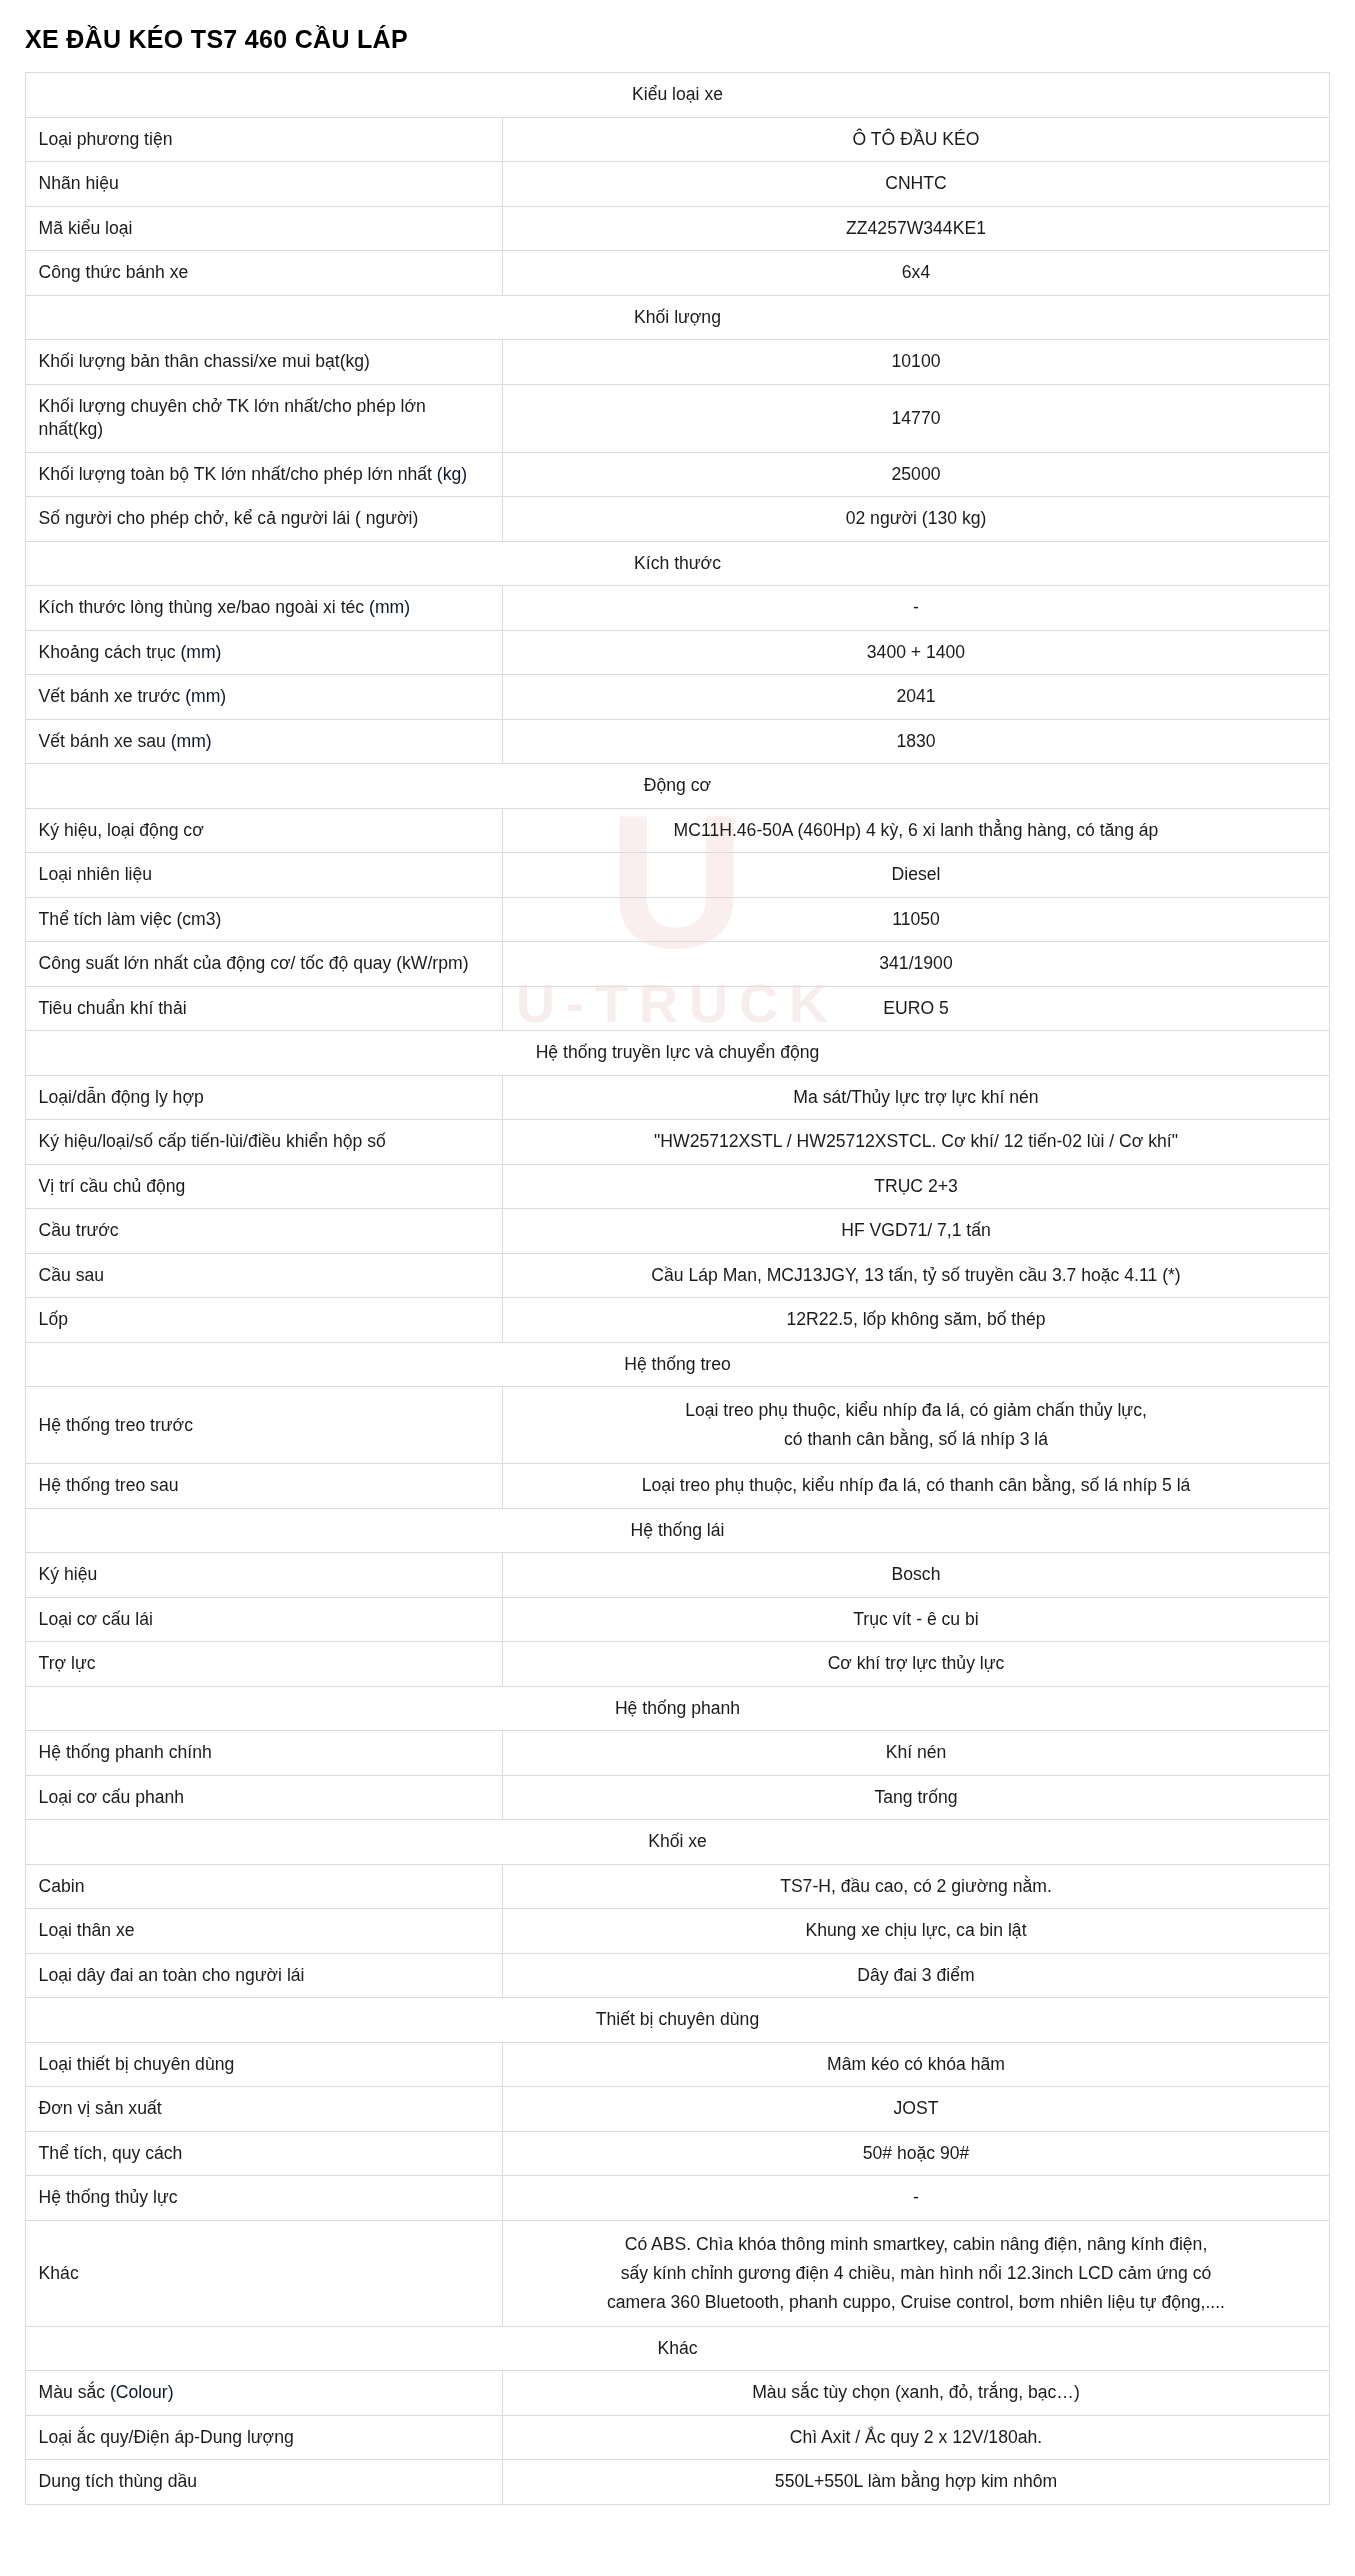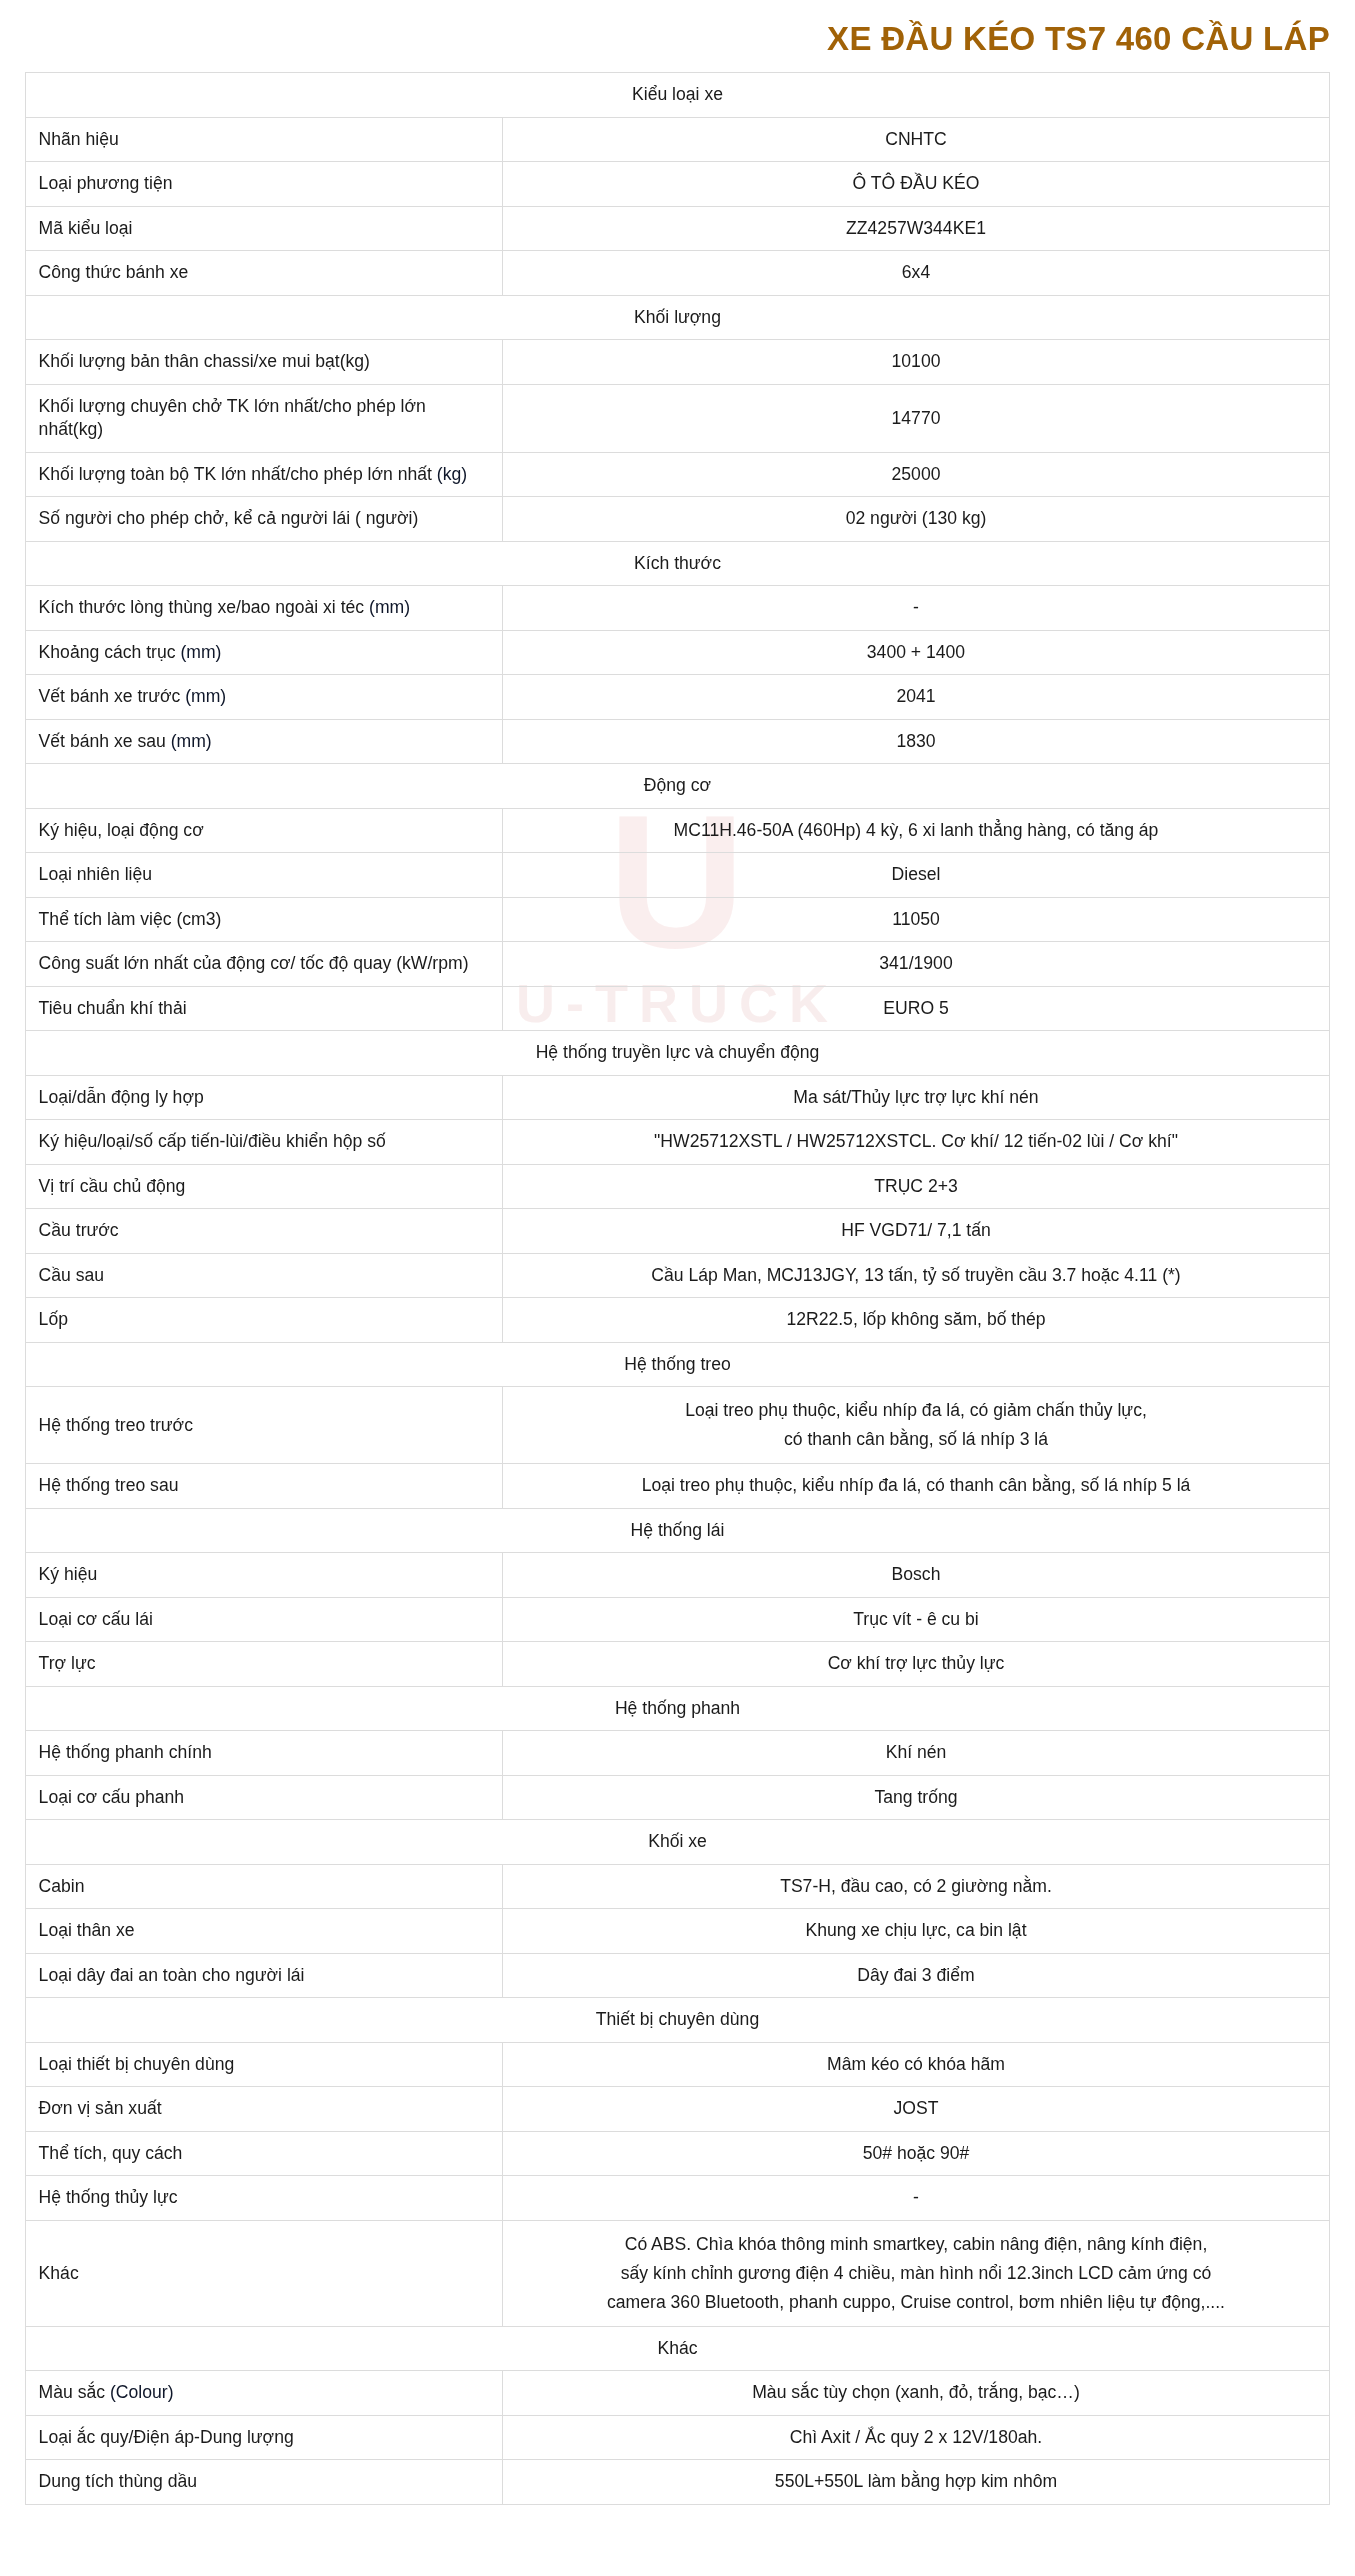--- a/index.html
+++ b/index.html
@@ -38,23 +38,23 @@
   }
   .watermark .wm-text {
     font-size: 54px;
     letter-spacing: 11px;
     color: #f3dcdc;
     font-weight: bold;
     margin-top: 5.4px;
   }
   h1.title {
     margin: 3.6px 0 14.5px 0;
-    text-align: right;
-    color: #a16207;
-    font-size: 33px;
+    text-align: left;
+    color: #000000;
+    font-size: 25px;
     line-height: 38px;
     font-weight: bold;
     letter-spacing: 0.3px;
     position: relative;
     z-index: 2;
   }
   table.spec {
     width: 100%;
     border-collapse: collapse;
     position: relative;
@@ -100,26 +100,26 @@
   </div>
 
   <h1 class="title">XE ĐẦU KÉO TS7 460 CẦU LÁP</h1>
 
   <table class="spec">
     <tbody id="spec-body">
         <tr>
           <td class="section" colspan="2">Kiểu loại xe</td>
         </tr>
         <tr>
+          <td class="label">Loại phương tiện</td>
+          <td class="value">Ô TÔ ĐẦU KÉO</td>
+        </tr>
+        <tr>
           <td class="label">Nhãn hiệu</td>
           <td class="value">CNHTC</td>
-        </tr>
-        <tr>
-          <td class="label">Loại phương tiện</td>
-          <td class="value">Ô TÔ ĐẦU KÉO</td>
         </tr>
         <tr>
           <td class="label">Mã kiểu loại</td>
           <td class="value">ZZ4257W344KE1</td>
         </tr>
         <tr>
           <td class="label">Công thức bánh xe</td>
           <td class="value">6x4</td>
         </tr>
         <tr>

